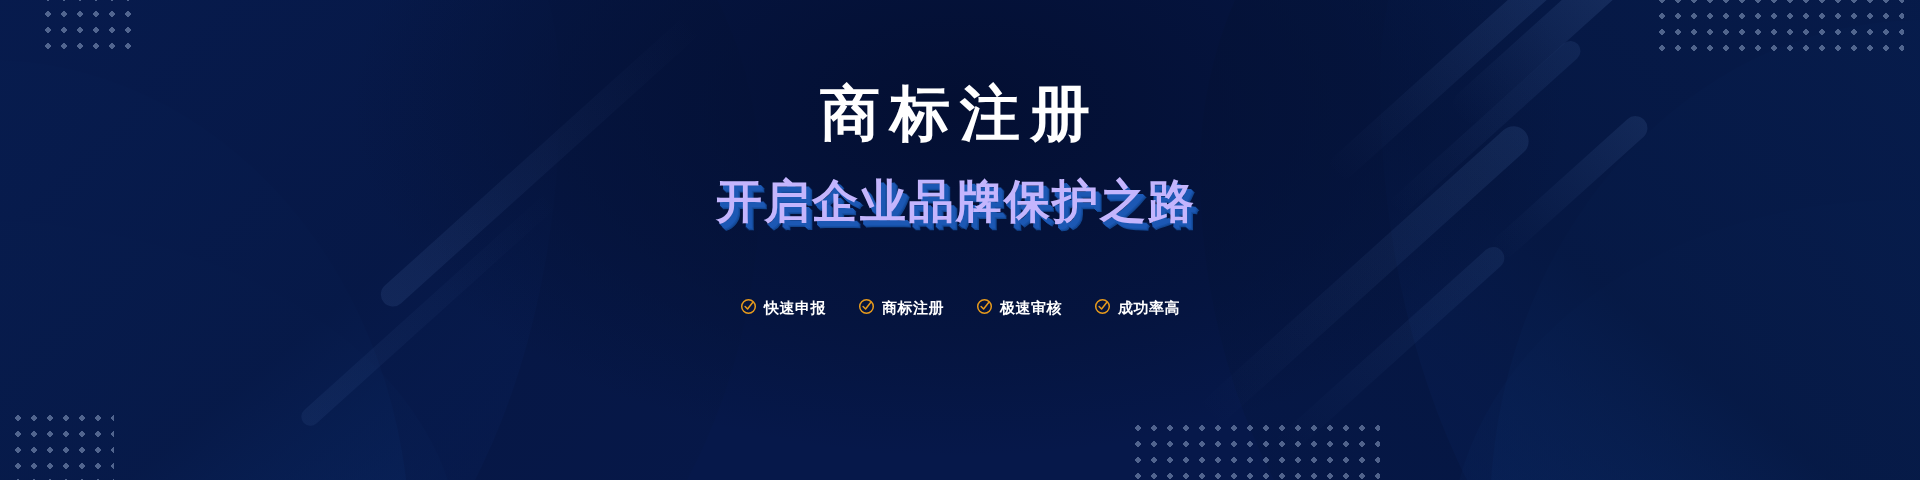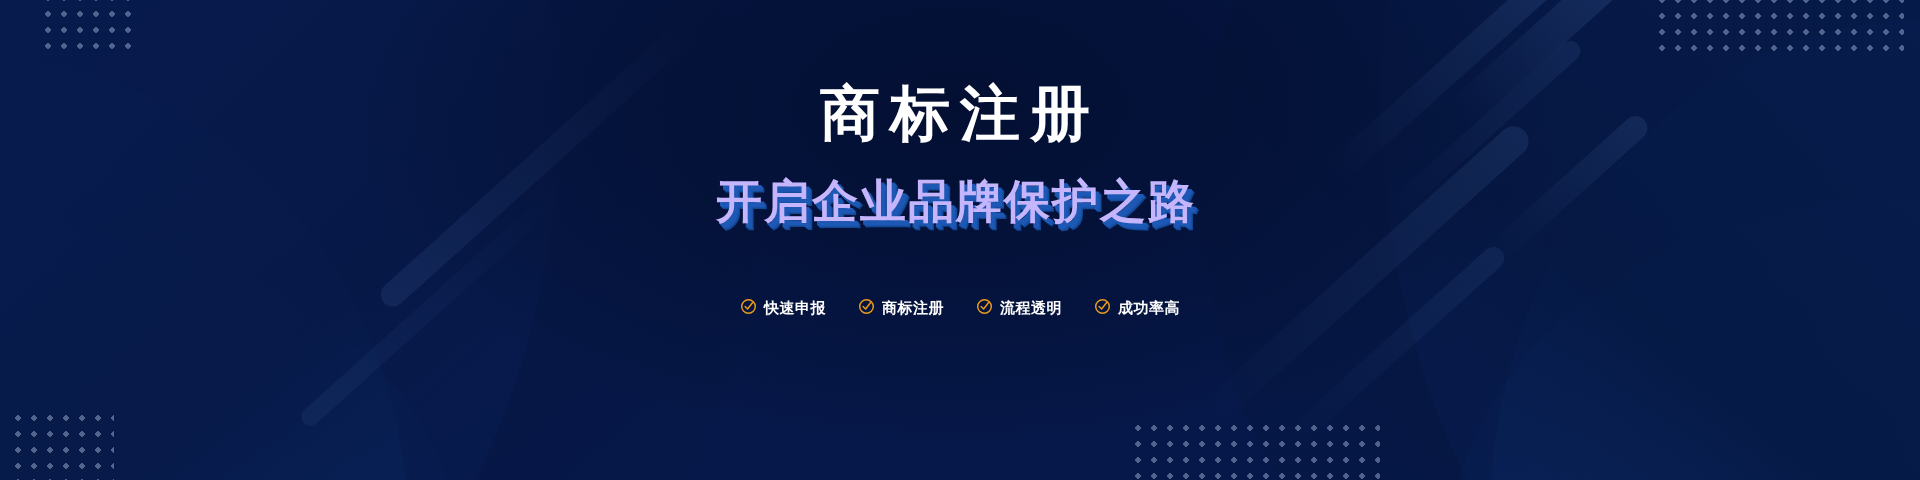--- a/index.html
+++ b/index.html
@@ -270,21 +270,21 @@
         <span class="feature-label">商标注册</span>
       </div>
 
       <div class="feature">
         <span class="feature-icon">
           <svg viewBox="0 0 24 24" width="17" height="17" aria-hidden="true">
             <circle cx="12" cy="12" r="9.6" fill="none" stroke="#e89b1c" stroke-width="2.1"></circle>
             <path d="M7.2 12.1 L10.7 15.6 L17.6 6.6" fill="none" stroke="#e89b1c" stroke-width="2.1" stroke-linecap="round" stroke-linejoin="round"></path>
           </svg>
         </span>
-        <span class="feature-label">流程透明</span>
+        <span class="feature-label">极速审核</span>
       </div>
 
       <div class="feature">
         <span class="feature-icon">
           <svg viewBox="0 0 24 24" width="17" height="17" aria-hidden="true">
             <circle cx="12" cy="12" r="9.6" fill="none" stroke="#e89b1c" stroke-width="2.1"></circle>
             <path d="M7.2 12.1 L10.7 15.6 L17.6 6.6" fill="none" stroke="#e89b1c" stroke-width="2.1" stroke-linecap="round" stroke-linejoin="round"></path>
           </svg>
         </span>
         <span class="feature-label">成功率高</span>

